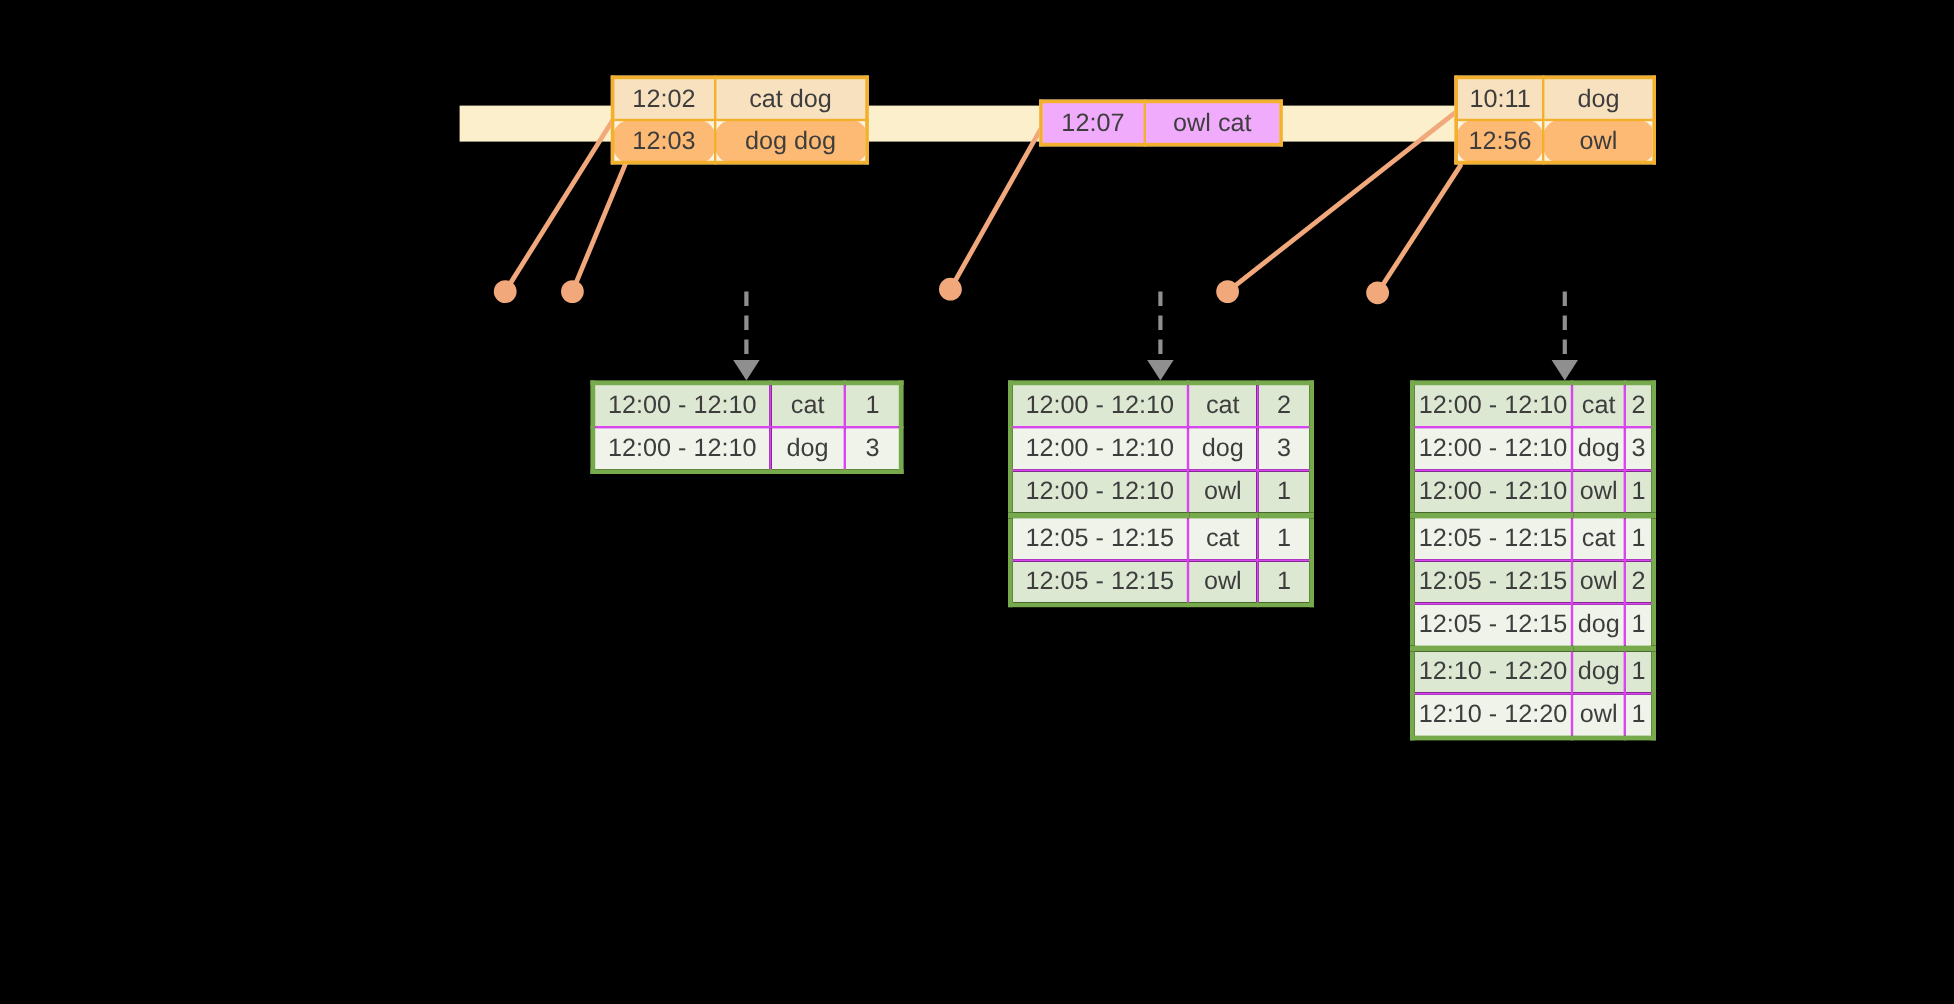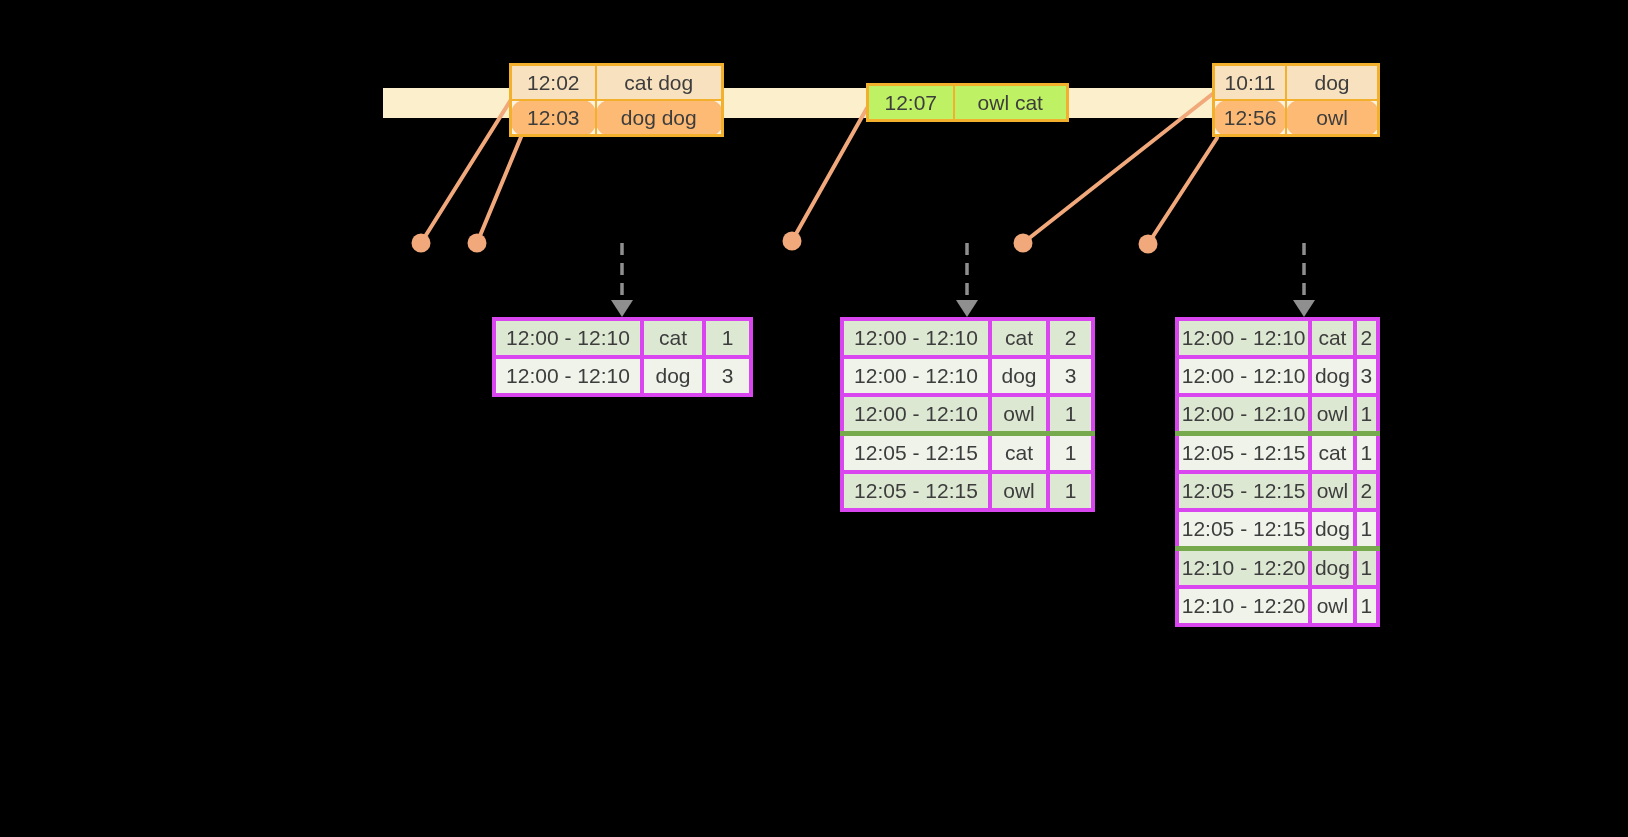--- a/index.html
+++ b/index.html
@@ -14,25 +14,25 @@
   svg.overlay { position: absolute; left: 0; top: 0; z-index: 1; }
 
   table { border-collapse: collapse; position: absolute; z-index: 2; table-layout: fixed; }
   td { padding: 0; text-align: center; color: #3d3d3d; overflow: hidden; white-space: nowrap; }
 
   
   .event-table { border: 3px solid #F2B02C; background: #FDF3E2; }
   .event-table td { border: 2px solid #F2B02C; font-size: 21px; height: 33px; }
   .event-table tr.row-dark td  { background: #F8E1BE; }
   .event-table tr.row-light td { background: #fdba74; border-radius: 14px; }
-  .event-table tr.row-mid td   { background: #bef264; }
+  .event-table tr.row-mid td   { background: #f0abfc; }
 
   
   .result-table { border: 4px solid #77AA4C; }
-  .result-table td { border: 4px solid #d946ef; font-size: 21px; height: 34px; }
+  .result-table td { border: 2px solid #d946ef; font-size: 21px; height: 34px; }
   .result-table tr:nth-child(odd) td  { background: #DDE8D2; }
   .result-table tr:nth-child(even) td { background: #EFF3EA; }
   .result-table tr.group-start td { border-top: 5px solid #77AA4C; }
 </style>
 </head>
 <body>
 
 <div class="canvas">
 
   <svg class="overlay" width="1628" height="837" viewBox="0 0 1628 837">

